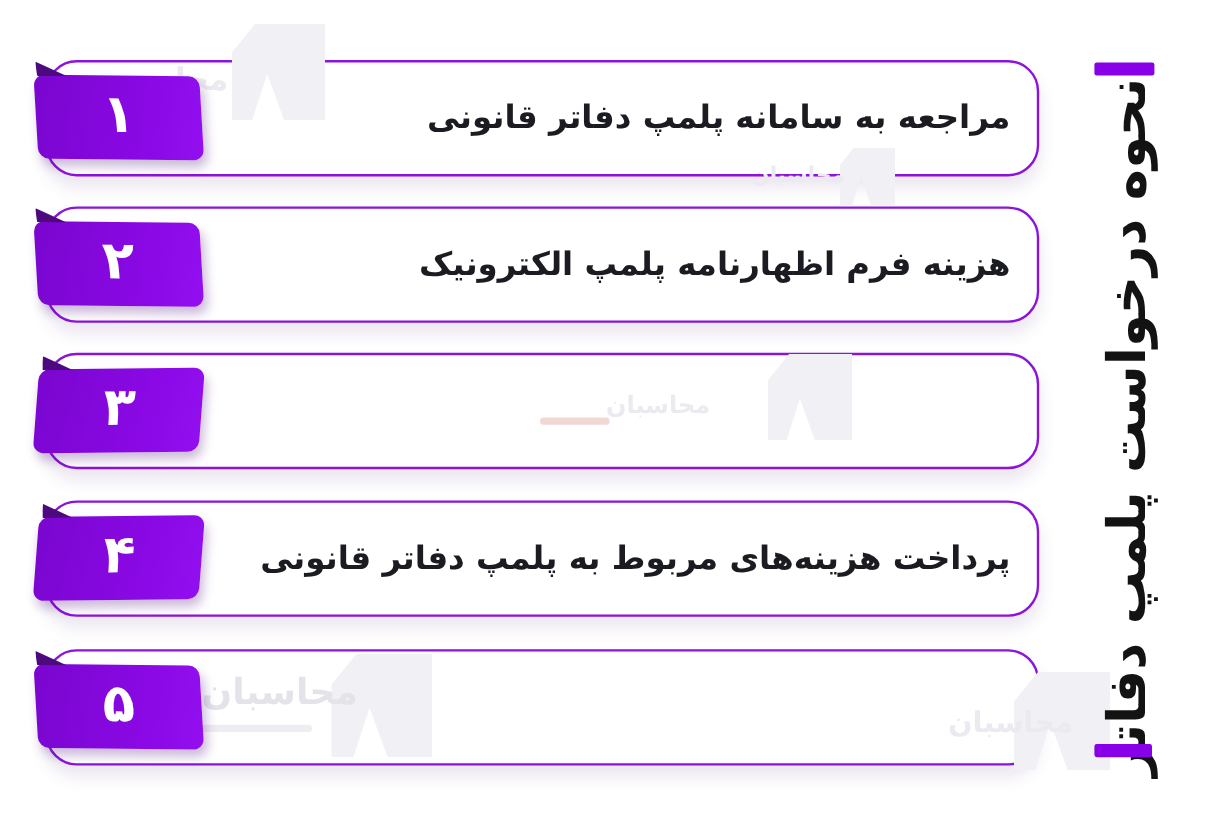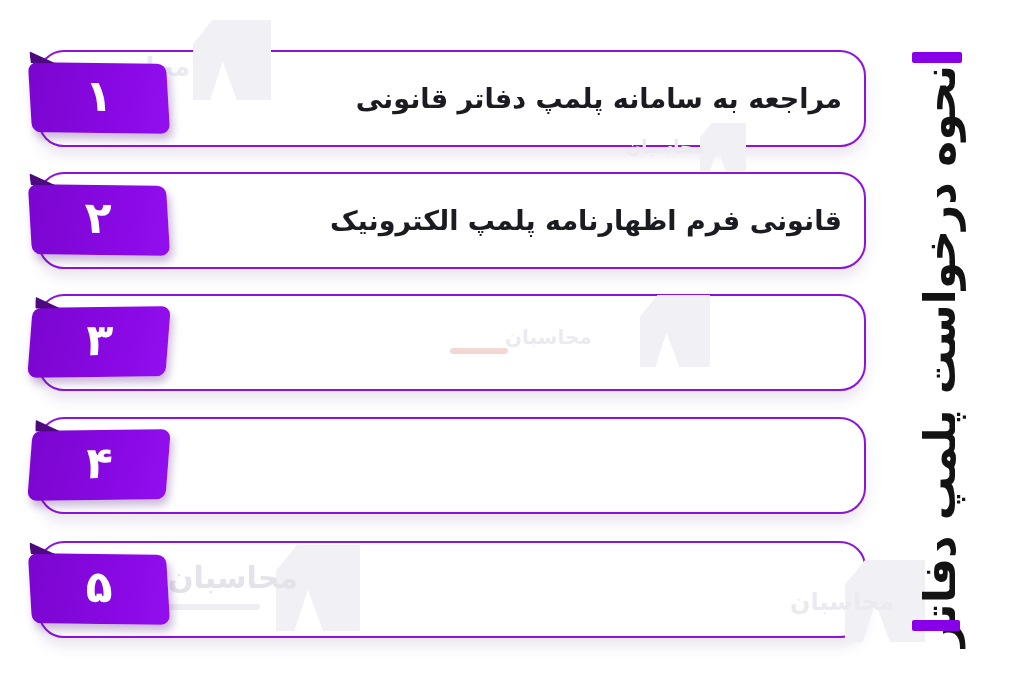--- a/index.html
+++ b/index.html
@@ -78,35 +78,36 @@
       <span class="num">۱</span>
     </div>
     <div class="step-label">مراجعه به سامانه پلمپ دفاتر قانونی</div>
   </div>
 
   <div class="step-row">
     <div class="card"></div>
     <div class="num-box">
       <span class="num">۲</span>
     </div>
-    <div class="step-label">قانونی فرم اظهارنامه پلمپ الکترونیک</div>
+    <div class="step-label">هزینه فرم اظهارنامه پلمپ الکترونیک</div>
   </div>
 
   <div class="step-row">
     <div class="card"></div>
     <div class="num-box">
       <span class="num">۳</span>
     </div>
   </div>
 
   <div class="step-row">
     <div class="card"></div>
     <div class="num-box">
       <span class="num">۴</span>
     </div>
+    <div class="step-label">پرداخت هزینه‌های مربوط به پلمپ دفاتر قانونی</div>
   </div>
 
   <div class="step-row">
     <div class="card"></div>
     <div class="num-box">
       <span class="num">۵</span>
     </div>
   </div>
 
   <div class="wm-logo" id="wm1-logo"></div>

